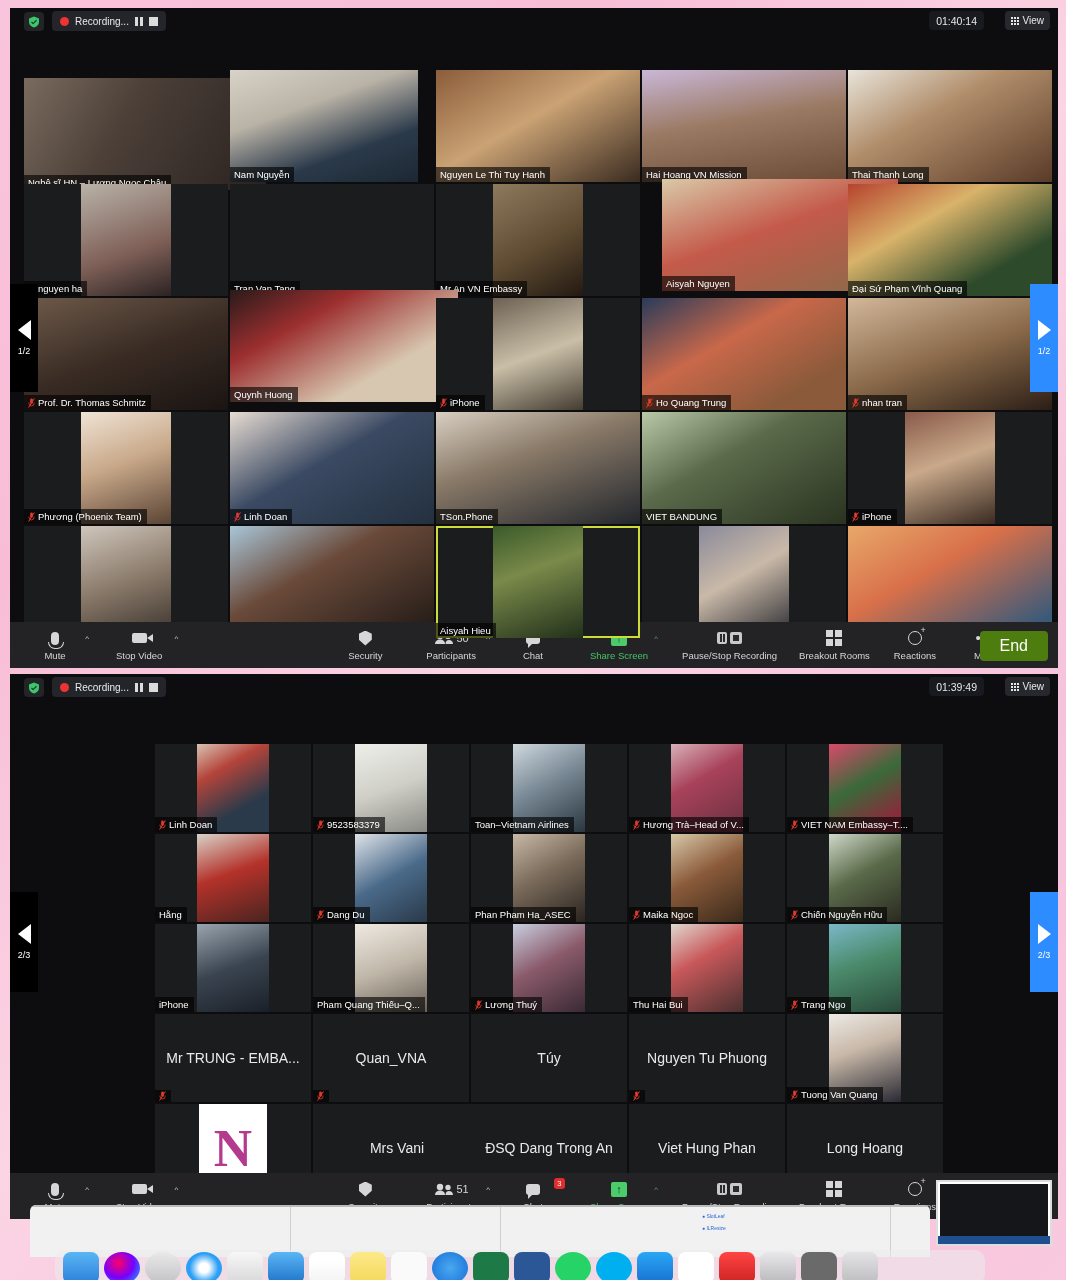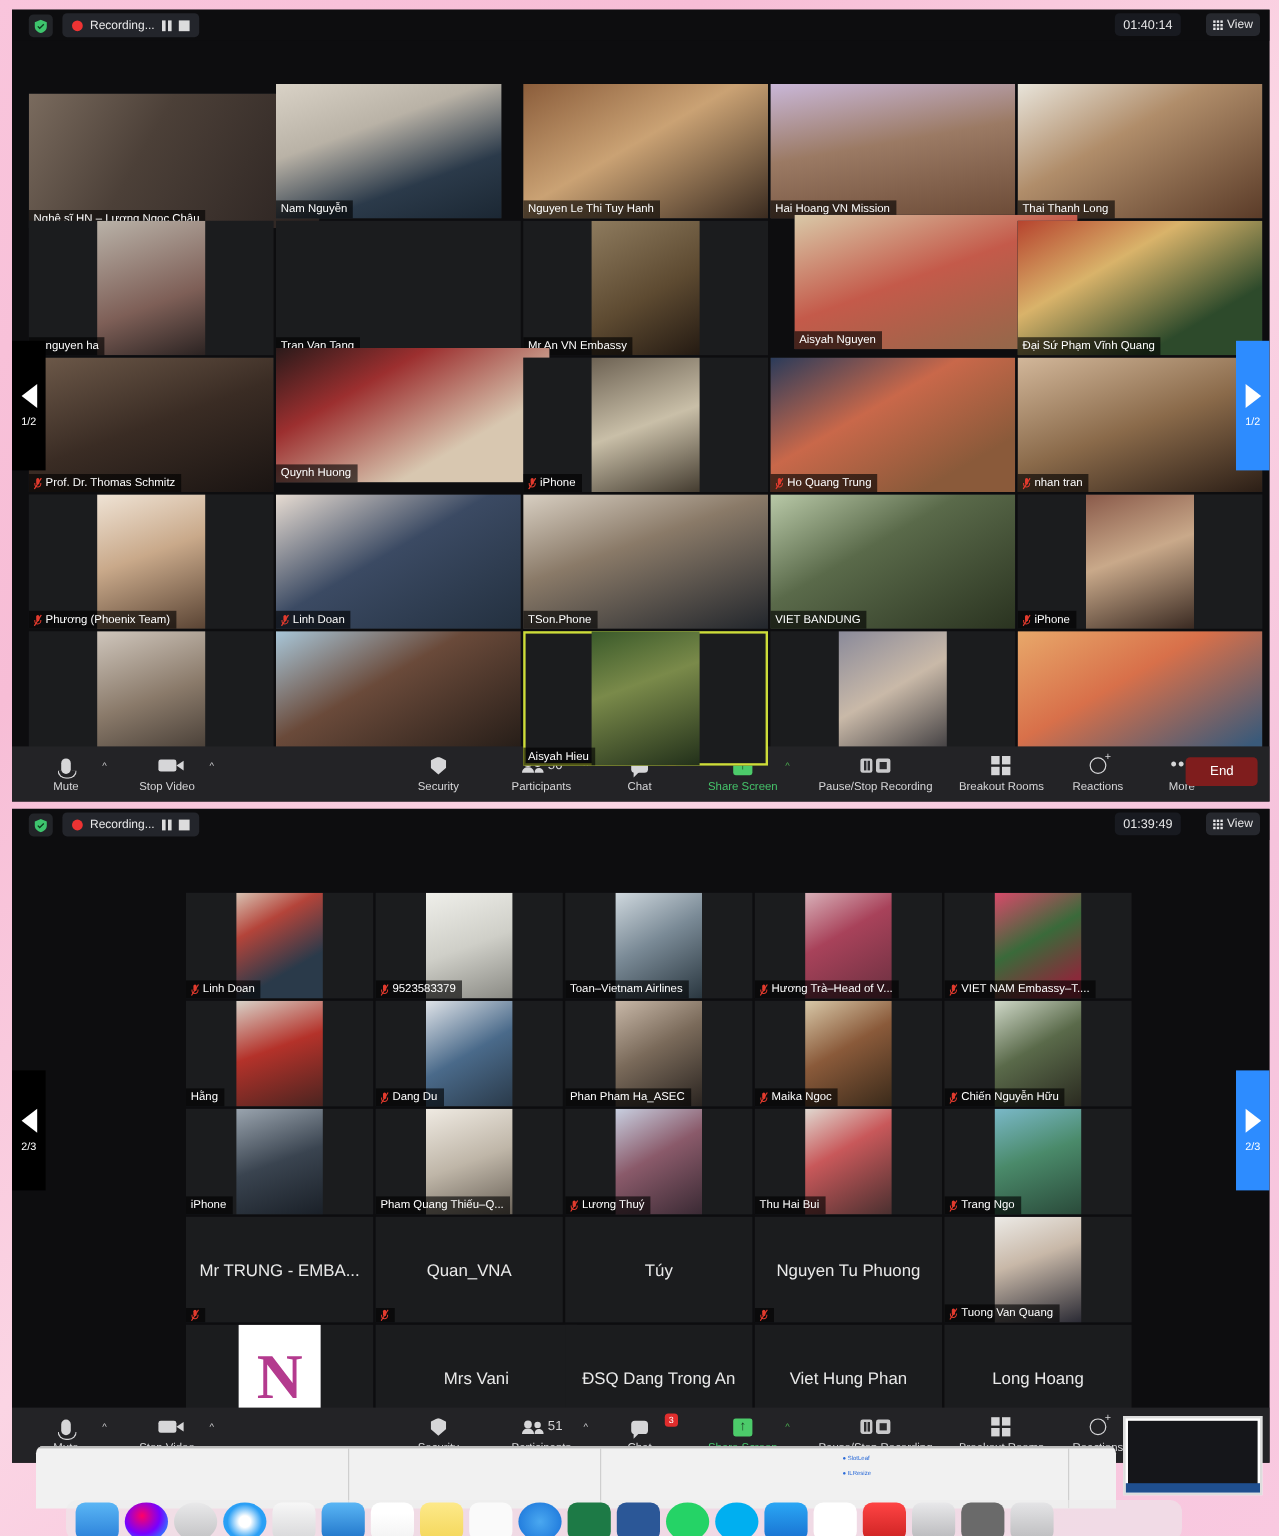--- a/index.html
+++ b/index.html
@@ -72,21 +72,21 @@
 
   
   .toolbar { position:absolute; left:0; right:0; bottom:0; height:46px; background:#232326; display:flex; align-items:center; }
   .tb-item { position:relative; display:flex; flex-direction:column; align-items:center; justify-content:center;
              color:#d6d6d8; font-size:9.5px; gap:3px; min-width:46px; }
   .tb-item .ic { height:17px; display:flex; align-items:center; justify-content:center; }
   .tb-caret { position:absolute; right:-11px; top:4px; color:#cfcfd1; font-size:8px; }
   .tb-caret.green { color:#4caf50; }
   .badge { position:absolute; top:-3px; right:-9px; background:#e02d2d; color:#fff; font-size:7.5px;
            min-width:11px; height:11px; border-radius:3px; display:flex; align-items:center; justify-content:center; padding:0 2px; }
-  .endbtn { position:absolute; right:10px; top:9px; background:#7f1d1d; color:#fff; font-size:11px;
+  .endbtn { position:absolute; right:10px; top:9px; background:#4d7c0f; color:#fff; font-size:16px;
             border-radius:4px; padding:6px 20px; border:none; }
   .cnt { font-size:11px; color:#d6d6d8; margin-left:3px; }
   .green-label { color:#45c36a; }
 
   
   .mic-ic { width:8px; height:13px; background:#d6d6d8; border-radius:4px; position:relative; }
   .mic-ic:after { content:""; position:absolute; left:-3px; bottom:-4px; width:14px; height:6px;
                   border:1.6px solid #d6d6d8; border-top:none; border-radius:0 0 8px 8px; }
   .cam-ic { width:15px; height:10px; background:#d6d6d8; border-radius:2px; position:relative; }
   .cam-ic:after { content:""; position:absolute; right:-6px; top:1px; border-top:4px solid transparent;

